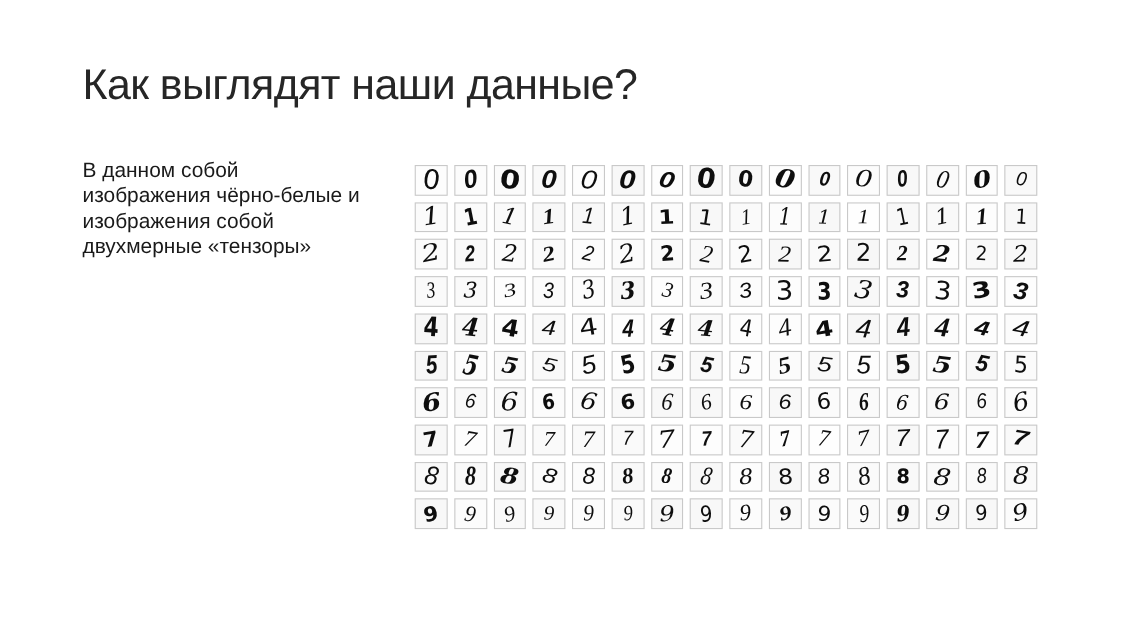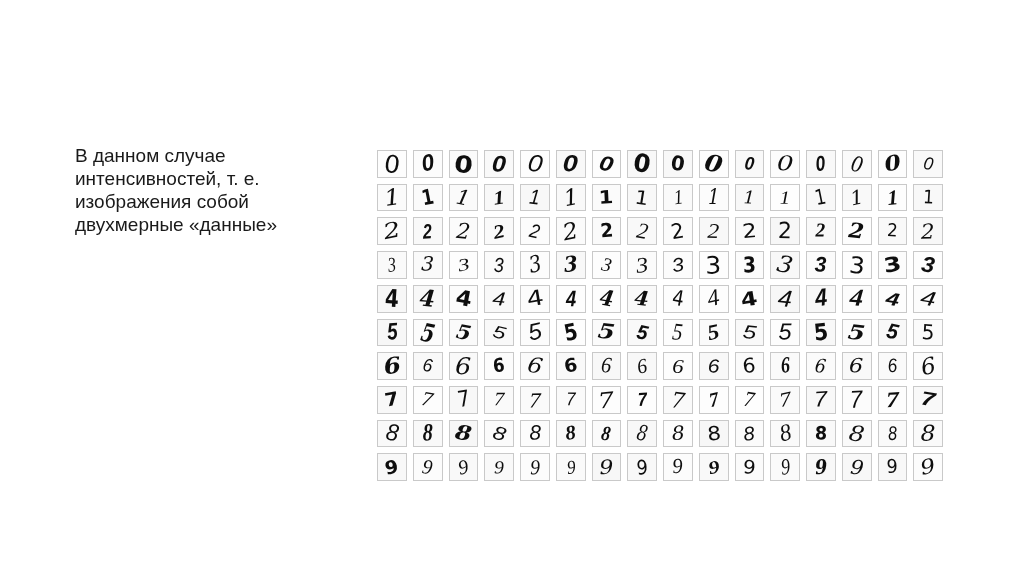--- a/index.html
+++ b/index.html
@@ -51,25 +51,26 @@
   }
   .f0{font-family:"DejaVu Serif",serif;font-style:italic;}
   .f1{font-family:"Liberation Serif",serif;font-style:italic;}
   .f2{font-family:"DejaVu Sans",sans-serif;}
   .f3{font-family:"Liberation Sans",sans-serif;font-style:italic;}
 </style>
 </head>
 <body>
 
 <div class="slide">
+  <h1 class="slide-title">Как выглядят наши данные?</h1>
   <div class="body-text">
-      <div class="line">В данном случае</div>
-      <div class="line">интенсивностей, т. е.</div>
+      <div class="line">В данном собой</div>
+      <div class="line">изображения чёрно-белые и</div>
       <div class="line">изображения собой</div>
-      <div class="line">двухмерные «данные»</div>
+      <div class="line">двухмерные «тензоры»</div>
     </div>
   <div class="digit-grid">
       <div class="digit-cell" style="background: rgb(253, 253, 253);">
         <span class="f2" style="transform: rotate(8.3deg) scale(1.13, 1.1); font-weight: 400; font-size: 22.2px;">0</span>
       </div>
       <div class="digit-cell" style="background: rgb(252, 252, 252);">
         <span class="f3" style="transform: rotate(-10.3deg) scale(1.04, 1.08); font-weight: 700; font-size: 21.5px;">0</span>
       </div>
       <div class="digit-cell" style="background: rgb(251, 251, 251);">
         <span class="f2" style="transform: rotate(7.8deg) scale(1.21, 1.06); font-weight: 700; font-size: 22.1px;">0</span>

